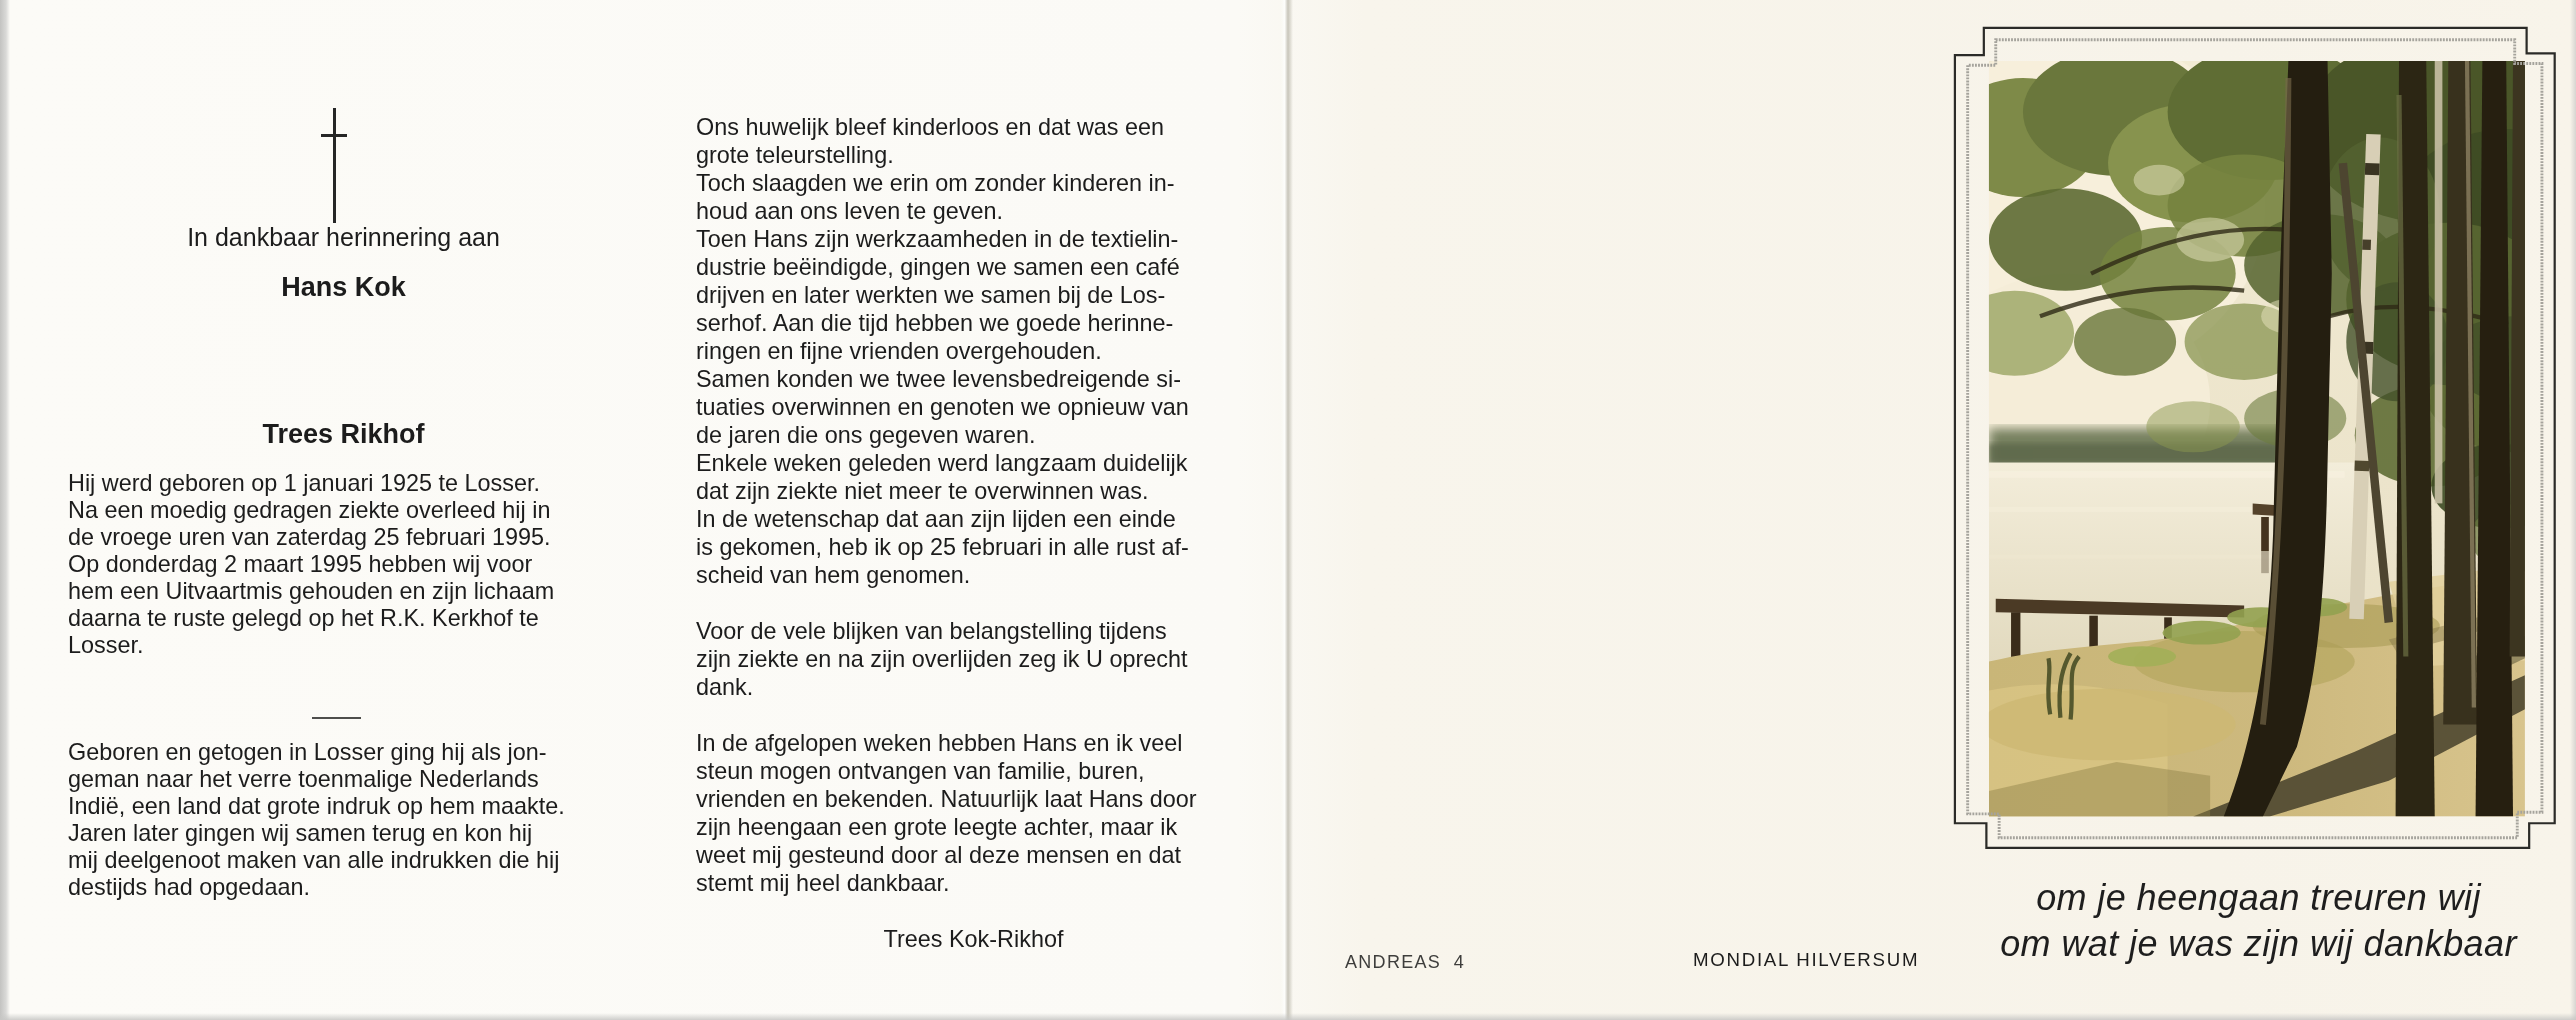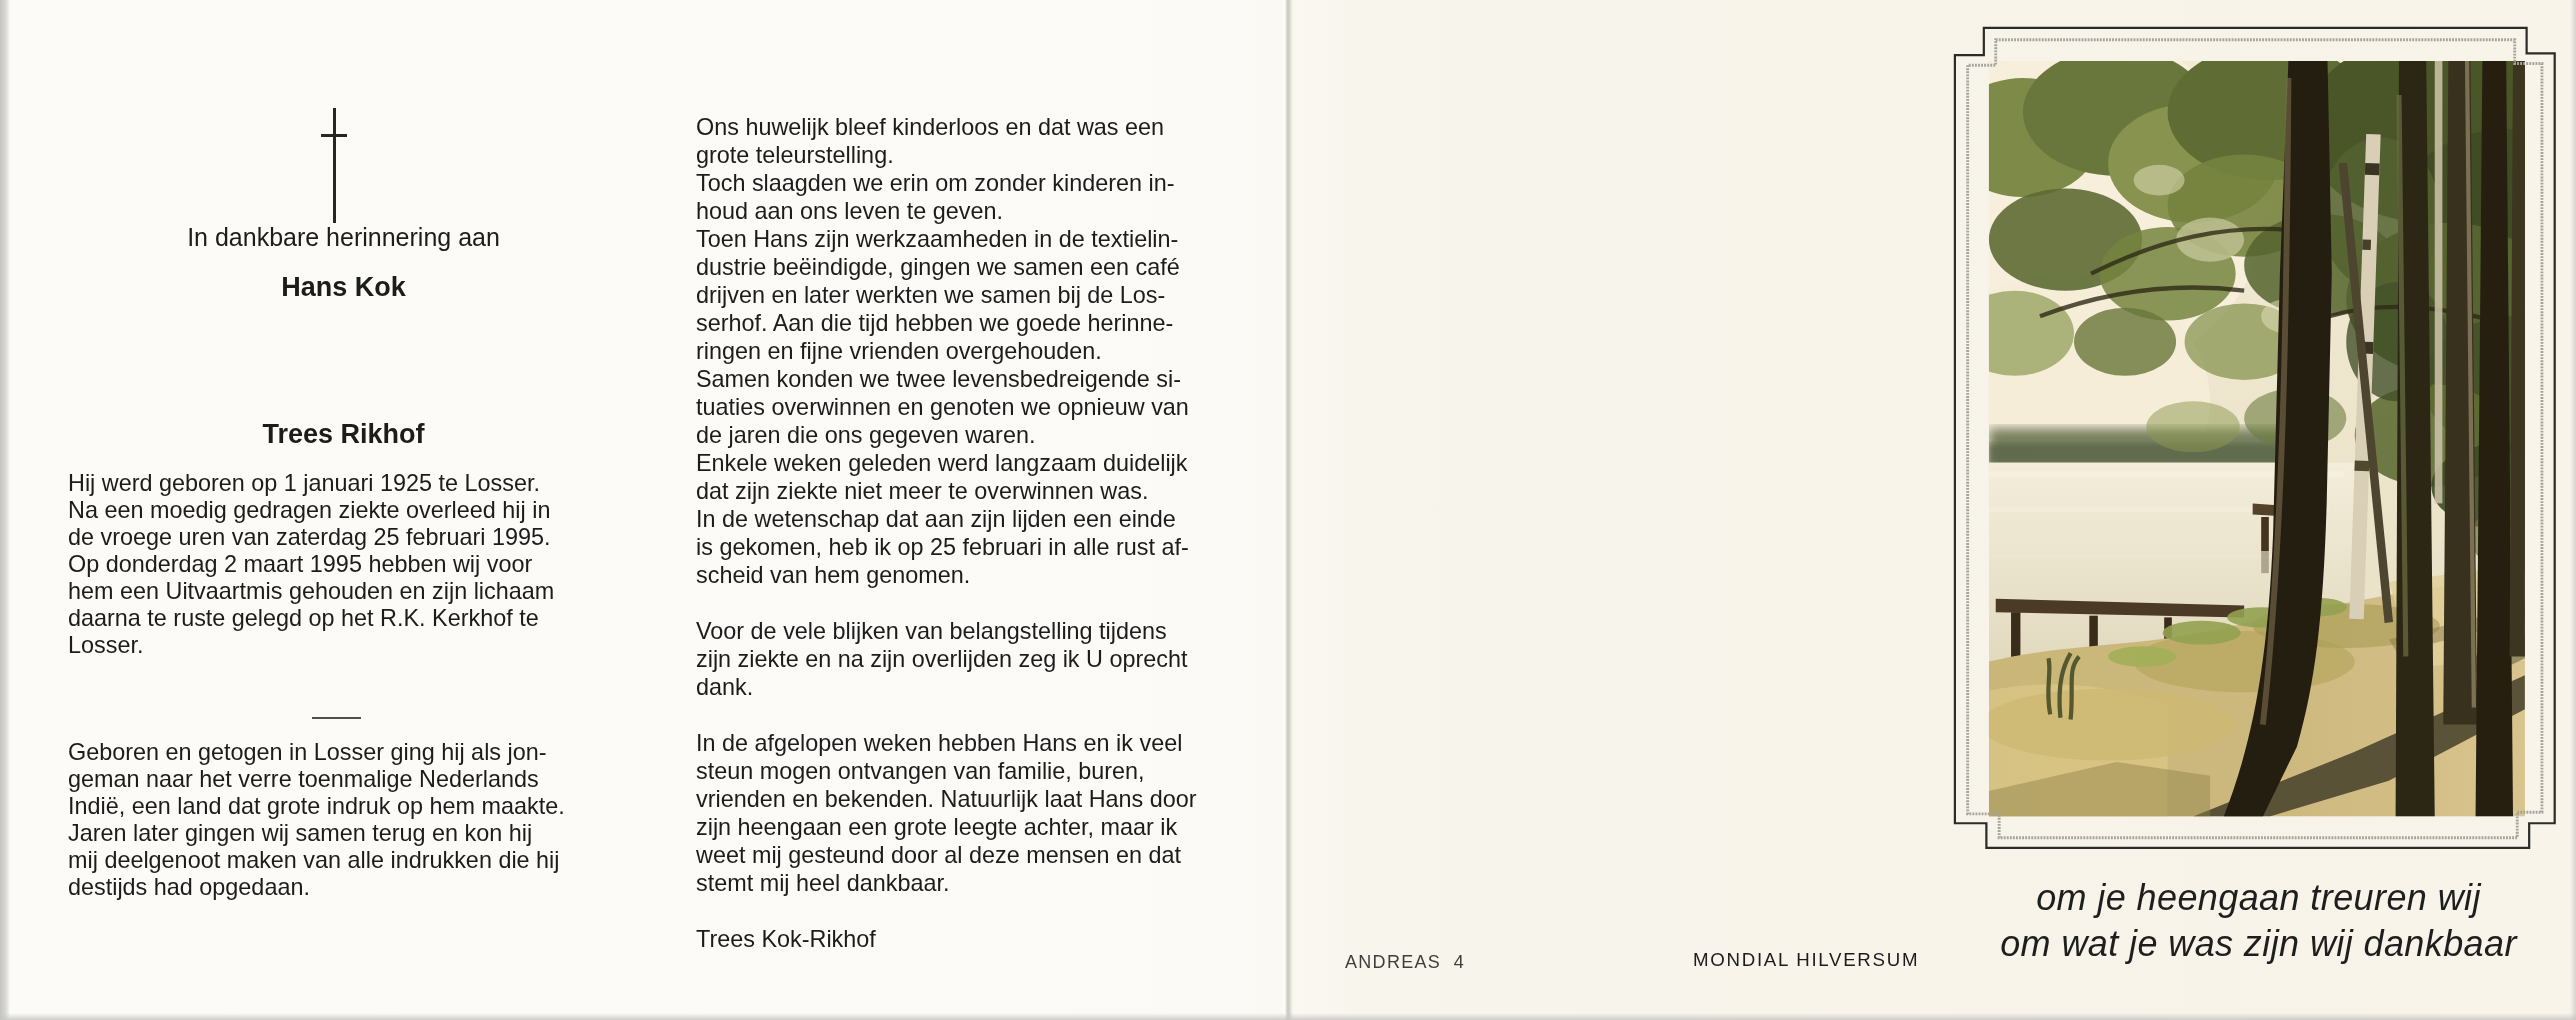--- a/index.html
+++ b/index.html
@@ -32,21 +32,21 @@
   .pre { white-space: pre-line; }
   .para-l { position:absolute; left:0; width:100%; margin:6px; font-size:23.4px; line-height:27px; }
   .p-birth { top:464px; }
   .divider { position:absolute; left:250px; top:717px; width:49px; height:2.1px; background:#4e4e4c; }
   .p-youth { top:733px; }
 
   
   .col-mid { position:absolute; left:696px; top:94px; width:596px; font-size:23.4px; line-height:28px;margin-top:19px; }
   .col-mid p { margin:0 0 28px 0; }
   .col-mid p:last-child { margin:0; }
-  .signature { text-align:left; padding-right:41px; }
+  .signature { text-align:center; padding-right:41px; }
 
   
   .frame-wrap { position:absolute; left:1948px; top:21px; width:617px; height:838px; }
   .quote { position:absolute; left:1965px; top:875px; width:587px; text-align:center;
            font-style:italic; font-size:36px; line-height:46px; letter-spacing:0.4px; color:#1e1e1e; }
   .quote div { margin:0; }
 
   
   .imprint-left  { position:absolute; left:1345px; top:952px; font-size:18px; letter-spacing:1.3px;
                    color:#3e3e3c; white-space:pre; }
@@ -56,21 +56,21 @@
 </head>
 <body>
 
 <div class="card">
 
   <div class="col-left">
     <div class="cross">
       <div class="v"></div>
       <div class="h"></div>
     </div>
-    <p class="ctr intro">In dankbare herinnering aan</p>
+    <p class="ctr intro">In dankbaar herinnering aan</p>
     <p class="ctr name">Hans Kok</p>
     <p class="ctr spouse">Trees Rikhof</p>
     <p class="para-l pre p-birth">Hij werd geboren op 1 januari 1925 te Losser.
 Na een moedig gedragen ziekte overleed hij in
 de vroege uren van zaterdag 25 februari 1995.
 Op donderdag 2 maart 1995 hebben wij voor
 hem een Uitvaartmis gehouden en zijn lichaam
 daarna te ruste gelegd op het R.K. Kerkhof te
 Losser.</p>
     <div class="divider"></div>

